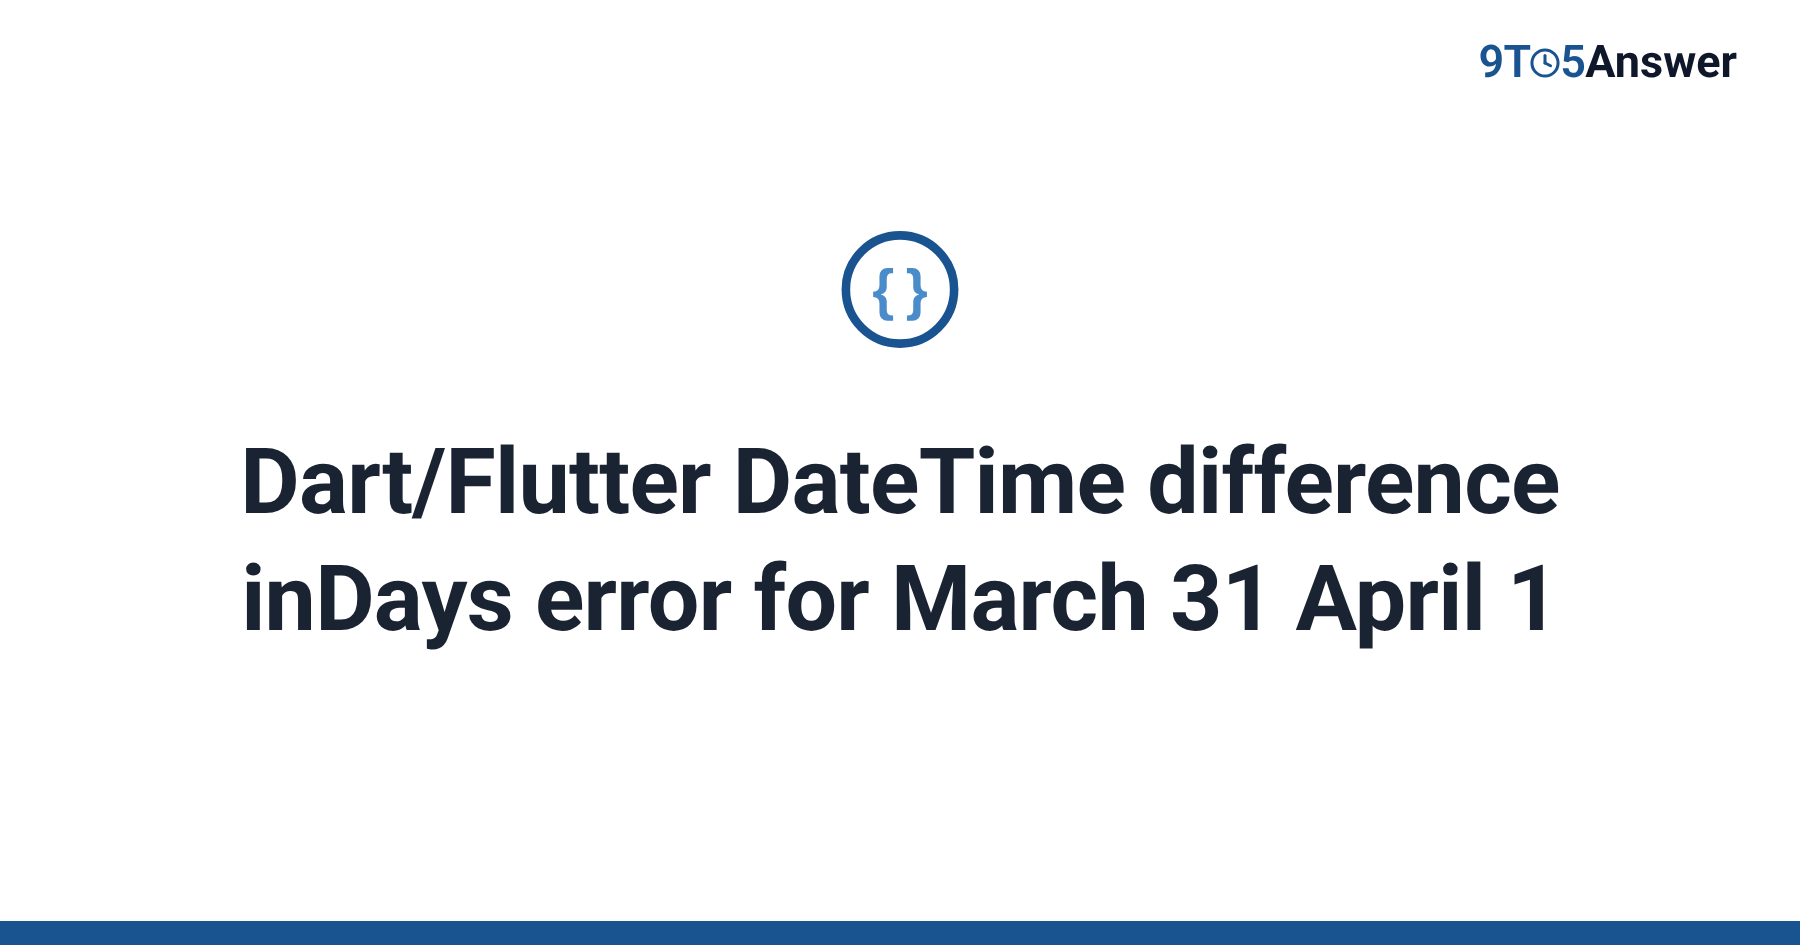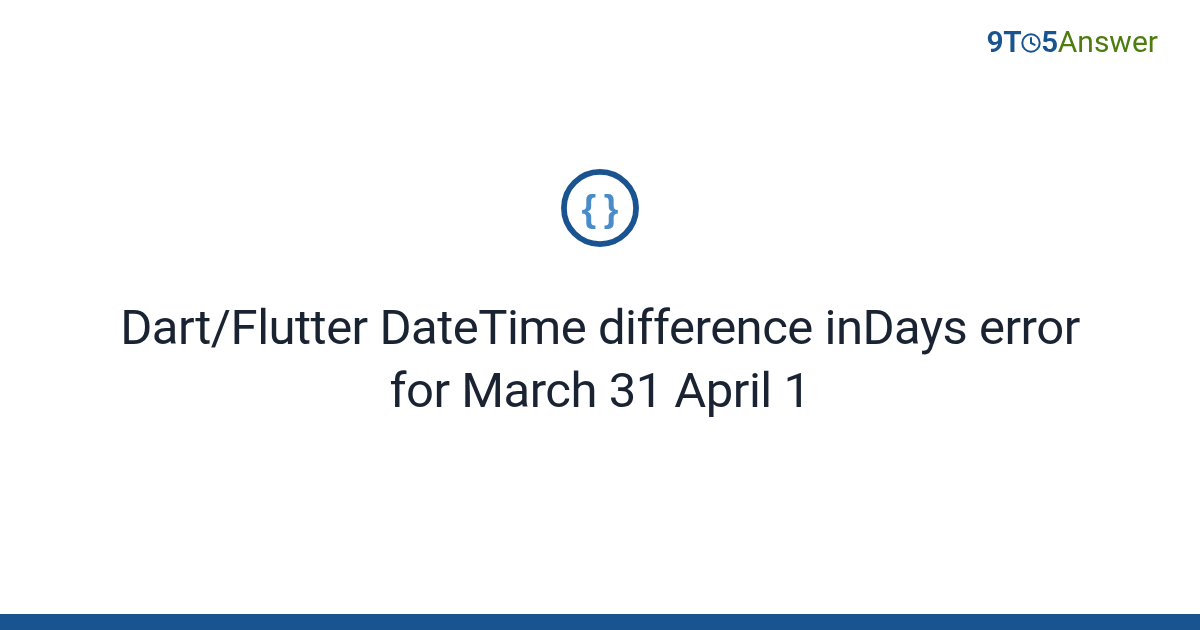--- a/index.html
+++ b/index.html
@@ -40,22 +40,22 @@
     }
     .logo .clock-o svg {
       width: 22px;
       height: 22px;
       display: block;
     }
     .logo .five {
       font-weight: 600;
     }
     .logo .answer {
-      font-weight: 400;
-      color: #4d7c0f;
+      font-weight: 700;
+      color: #0f172a;
       letter-spacing: 0;
     }
     .center-content {
       position: absolute;
       top: 0;
       left: 0;
       right: 0;
       bottom: 0;
       display: flex;
       flex-direction: column;
@@ -67,22 +67,22 @@
       width: 82px;
       height: 82px;
       margin-bottom: 48px;
     }
     .code-icon svg {
       width: 100%;
       height: 100%;
       display: block;
     }
     .title {
-      font-size: 49px;
-      font-weight: 400;
+      font-size: 61px;
+      font-weight: 700;
       color: #1a2332;
       text-align: center;
       line-height: 1.28;
       max-width: 960px;
       letter-spacing: -0.5px;
     }
     .bottom-bar {
       position: absolute;
       bottom: 0;
       left: 0;

